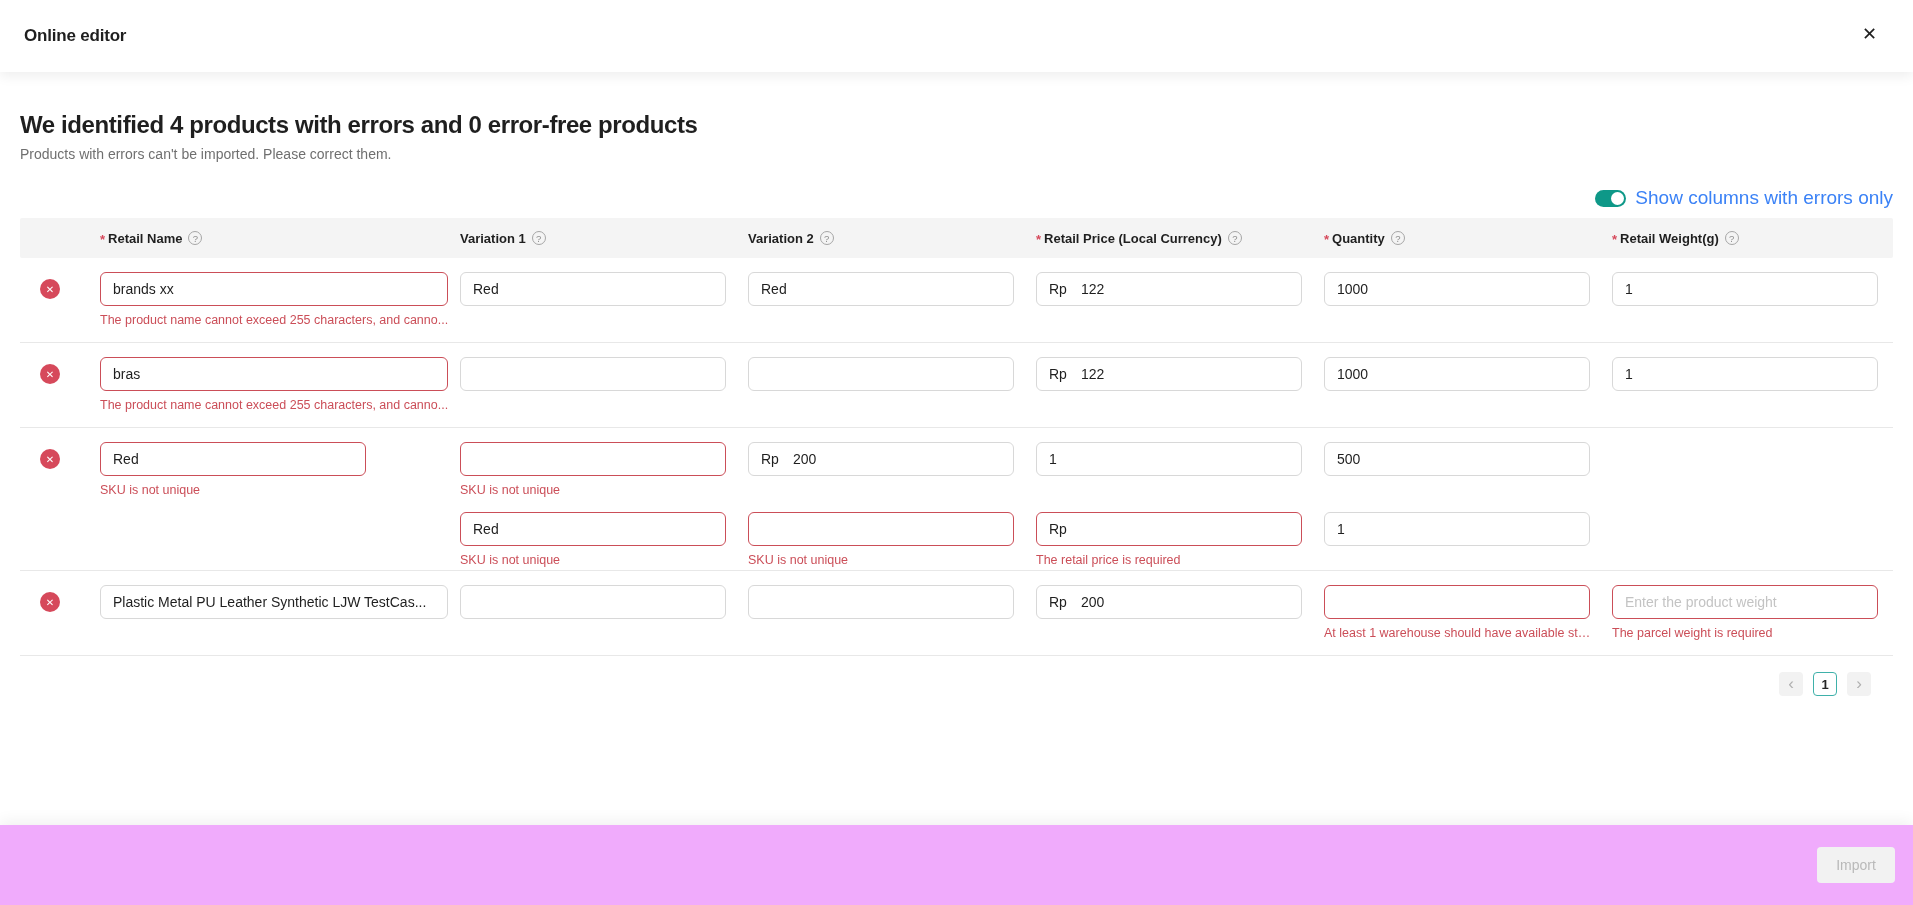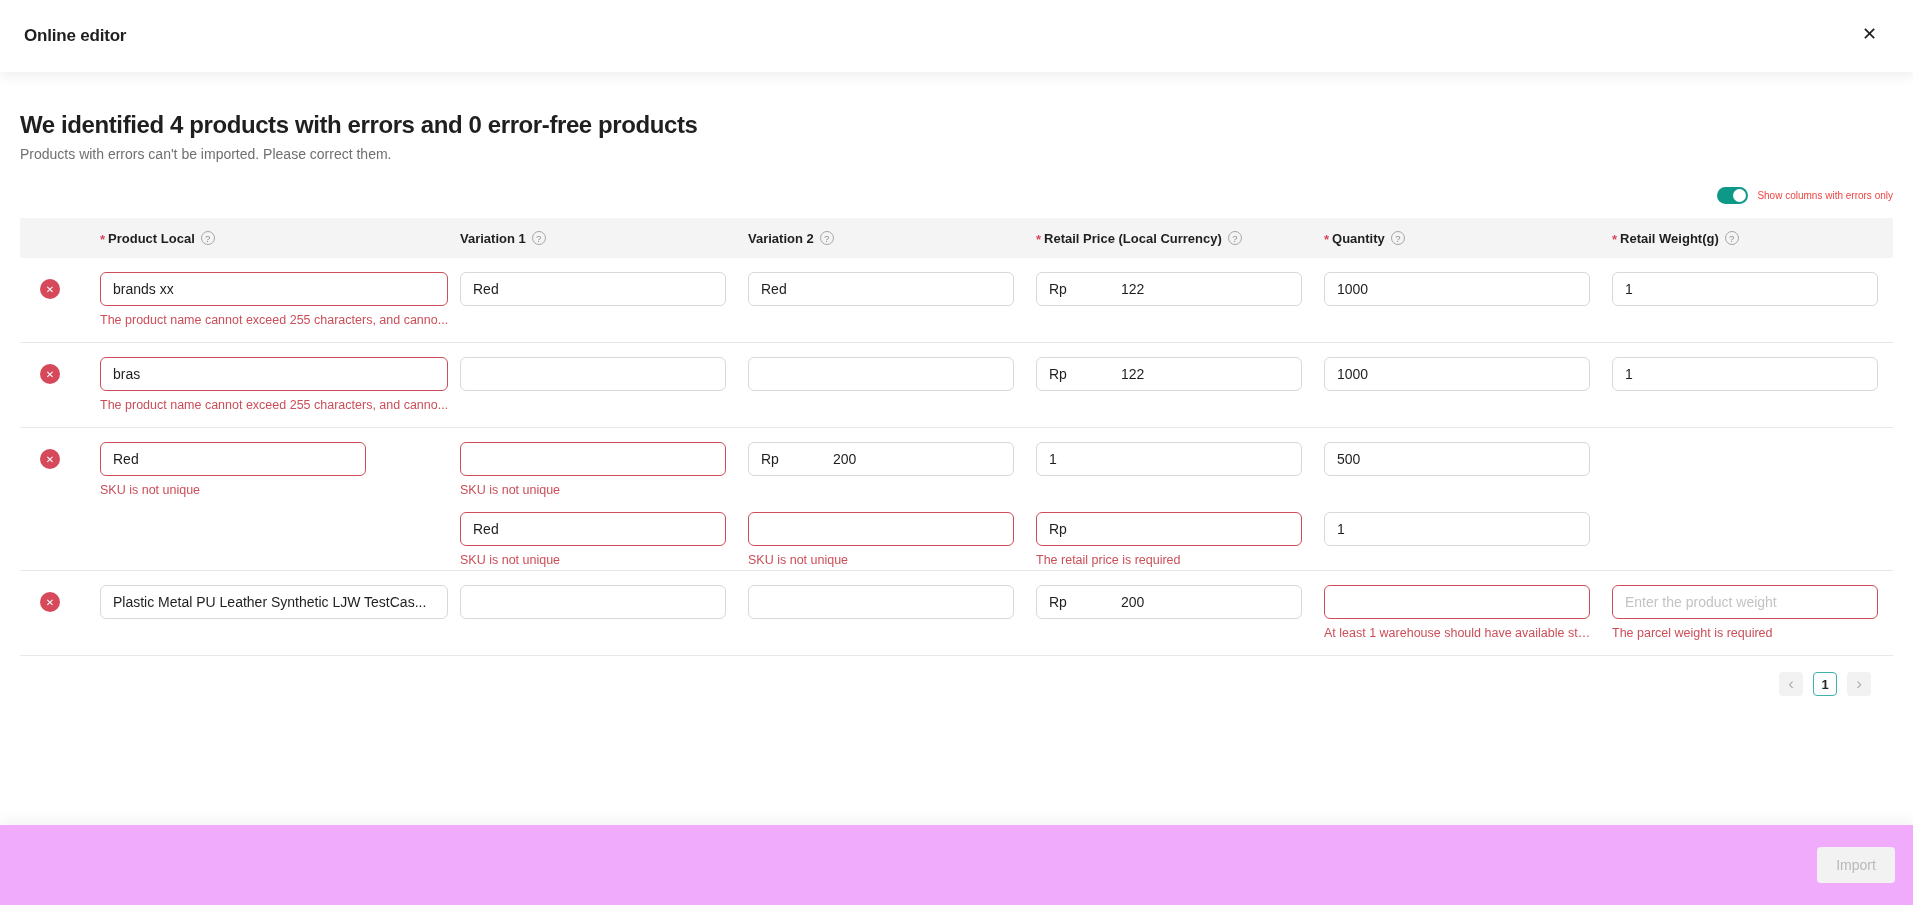--- a/index.html
+++ b/index.html
@@ -16,21 +16,21 @@
   .close-btn { position:absolute; right:36px; top:25px; font-size:18px; line-height:1;
     color:#1f1f1f; cursor:pointer; }
 
   
   .content { padding:0 20px; position:relative; }
   .page-title { margin-top:39px; font-size:24px; font-weight:bold; letter-spacing:-.4px; }
   .page-sub { margin-top:7px; font-size:14px; color:#6f6f6f; }
   .toggle-row { position:absolute; top:76px; right:20px; display:flex; align-items:center; gap:9px; }
   .toggle { width:31px; height:17px; border-radius:9px; background:#0e9888; position:relative; cursor:pointer; }
   .toggle .knob { width:13px; height:13px; border-radius:50%; background:#fff; position:absolute; right:2px; top:2px; }
-  .toggle-label { font-size:10px; color:#ef4444; }
+  .toggle-label { font-size:19px; color:#3b82f6; }
 
   
   .grid { display:grid; grid-template-columns:80px 360px 288px 288px 288px 288px 281px; align-items:start; }
   .thead { margin-top:56px; background:#f4f4f4; height:40px; align-items:center; border-radius:2px; }
   .th { font-size:13px; font-weight:bold; display:flex; align-items:center; color:#1f1f1f; }
   .req::before { content:"*"; color:#d6495b; font-size:13px; margin-right:3px; position:relative; top:1px; }
   .help { width:14px; height:14px; border:1px solid #a6a6a6; border-radius:50%; color:#8c8c8c;
     font-size:9.5px; font-weight:normal; display:inline-flex; align-items:center; justify-content:center;
     margin-left:6px; cursor:pointer; flex:none; }
 
@@ -44,21 +44,21 @@
     font-size:10px; font-weight:bold; display:flex; align-items:center; justify-content:center;
     margin-top:7px; margin-right:20px; }
 
   .inp { height:34px; border:1px solid #d8d8d8; border-radius:6px; padding:0 12px;
     font-size:14px; color:#1f1f1f; background:#fff; width:266px; display:block;
     white-space:nowrap; overflow:hidden; text-overflow:ellipsis;
     font-family:"Liberation Sans","DejaVu Sans",sans-serif; }
   .cell-product .inp { width:348px; }
   .inp.err { border-color:#cb4e58; }
   .inp::placeholder { color:#c3c3c3; }
-  .inp-flex { display:flex; align-items:center;gap:40px; }
+  .inp-flex { display:flex; align-items:center; }
   .inp-flex .prefix { margin-right:14px; }
   .err-msg { margin-top:7px; font-size:12.5px; color:#cb4e58; white-space:nowrap;
     overflow:hidden; text-overflow:ellipsis; max-width:270px; }
   .cell-product .err-msg { max-width:352px; }
   .err-msg:empty { display:none; }
 
   
   .pager { display:flex; justify-content:flex-end; align-items:center; gap:10px; margin:16px 22px 0 0; }
   .pbtn { width:24px; height:24px; border-radius:4px; background:#f2f2f2; color:#b0b0b0;
     display:flex; align-items:center; justify-content:center; font-size:17px; line-height:1;
@@ -91,21 +91,21 @@
     <div class="toggle">
         <div class="knob"></div>
       </div>
     <div class="toggle-label">Show columns with errors only</div>
   </div>
 
   <div class="grid thead">
     <div class="th"></div>
     <div class="th">
         <span class="req"></span>
-        <span>Product Local</span>
+        <span>Retail Name</span>
         <span class="help">?</span>
       </div>
     <div class="th">
         <span>Variation 1</span>
         <span class="help">?</span>
       </div>
     <div class="th">
         <span>Variation 2</span>
         <span class="help">?</span>
       </div>

